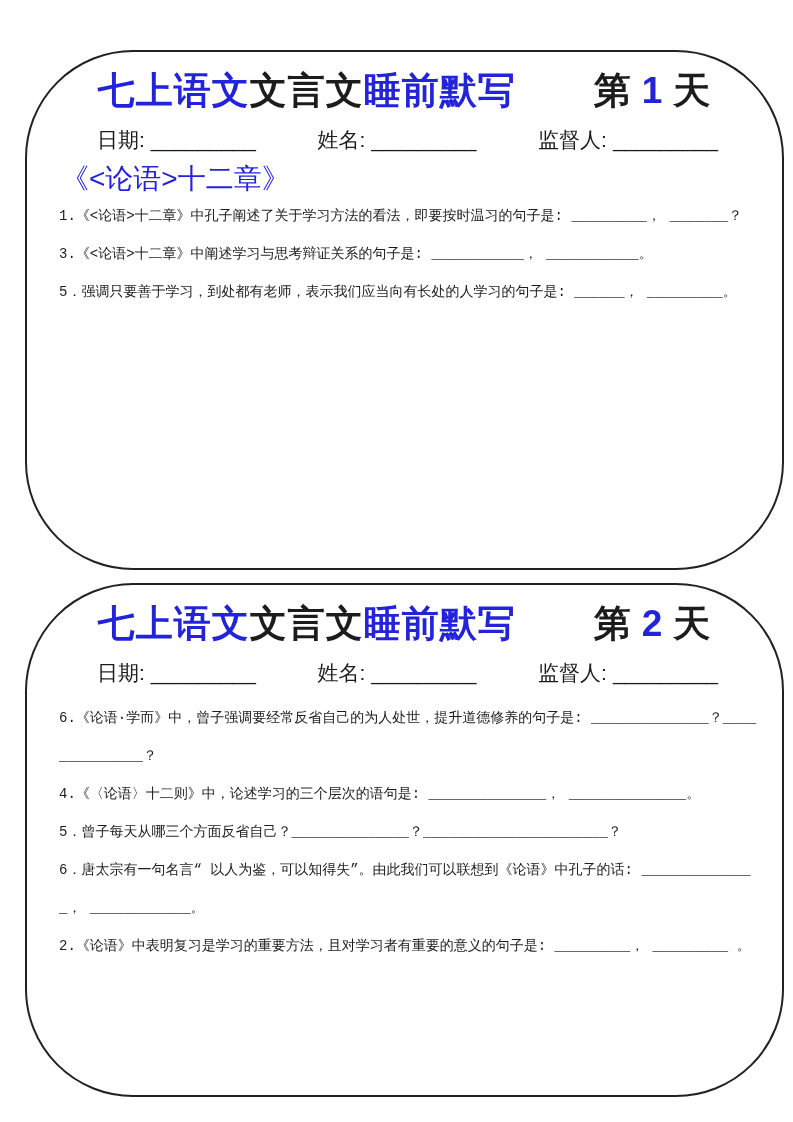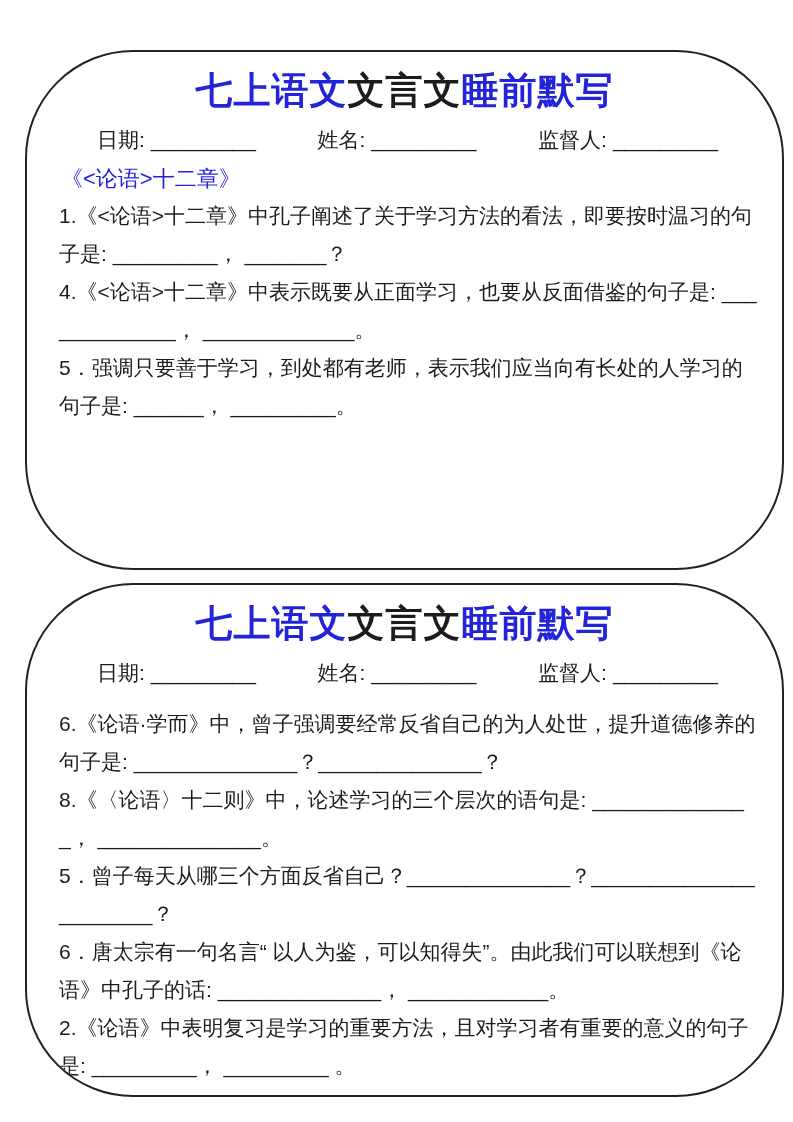--- a/index.html
+++ b/index.html
@@ -39,69 +39,72 @@
     display: flex;
     justify-content: space-between;
     margin: 10px 64px 0 70px;
     font-size: 21px;
     white-space: nowrap;
   }
   .field-label { margin-right: 6px; }
   .blank { letter-spacing: 0; }
   .section-heading {
     margin: 7px 0 0 34px;
-    font-size: 22px;
+    font-size: 28px;
     line-height: 36px;
     color: #2323d9;
     font-weight: 400;
   }
   .body-block {
     margin: 0 24px 0 32px;
-    font-size: 21px;
+    font-size: 14px;
     line-height: 38px;
     word-break: break-all;
     overflow-wrap: anywhere;
+    font-family: Liberation Mono, monospace;
   }
-  .card-2 .body-block { margin-top: 18px; }
+  .card-2 .body-block { margin-top: 12px; }
   .body-block p { margin: 0; }
 </style>
 </head>
 <body>
 
 <div class="card card-1">
   <div class="title-row">
     <span><span class="blue">七上语文</span><span>文言文</span><span class="blue">睡前默写</span></span>
+    <span><span>第</span><span class="day-num">1</span><span>天</span></span>
   </div>
 
   <div class="fields-row">
     <span><span class="field-label">日期:</span><span class="blank">_________</span></span>
     <span><span class="field-label">姓名:</span><span class="blank">_________</span></span>
     <span><span class="field-label">监督人:</span><span class="blank">_________</span></span>
   </div>
 
   <div class="section-heading">《&lt;论语&gt;十二章》</div>
 
   <div class="body-block">
     <p>1.《&lt;论语&gt;十二章》中孔子阐述了关于学习方法的看法，即要按时温习的句子是: _________， _______？</p>
-    <p>4.《&lt;论语&gt;十二章》中表示既要从正面学习，也要从反面借鉴的句子是: _____________， _____________。</p>
+    <p>3.《&lt;论语&gt;十二章》中阐述学习与思考辩证关系的句子是: ___________， ___________。</p>
     <p>5．强调只要善于学习，到处都有老师，表示我们应当向有长处的人学习的句子是: ______， _________。</p>
   </div>
 </div>
 
 <div class="card card-2">
   <div class="title-row">
     <span><span class="blue">七上语文</span><span>文言文</span><span class="blue">睡前默写</span></span>
+    <span><span>第</span><span class="day-num">2</span><span>天</span></span>
   </div>
 
   <div class="fields-row">
     <span><span class="field-label">日期:</span><span class="blank">_________</span></span>
     <span><span class="field-label">姓名:</span><span class="blank">_________</span></span>
     <span><span class="field-label">监督人:</span><span class="blank">_________</span></span>
   </div>
 
   <div class="body-block">
     <p>6.《论语·学而》中，曾子强调要经常反省自己的为人处世，提升道德修养的句子是: ______________？______________？</p>
-    <p>8.《〈论语〉十二则》中，论述学习的三个层次的语句是: ______________， ______________。</p>
+    <p>4.《〈论语〉十二则》中，论述学习的三个层次的语句是: ______________， ______________。</p>
     <p>5．曾子每天从哪三个方面反省自己？______________？______________________？</p>
     <p>6．唐太宗有一句名言“ 以人为鉴，可以知得失”。由此我们可以联想到《论语》中孔子的话: ______________， ____________。</p>
     <p>2.《论语》中表明复习是学习的重要方法，且对学习者有重要的意义的句子是: _________， _________ 。</p>
   </div>
 </div>
 
 </body></html>

